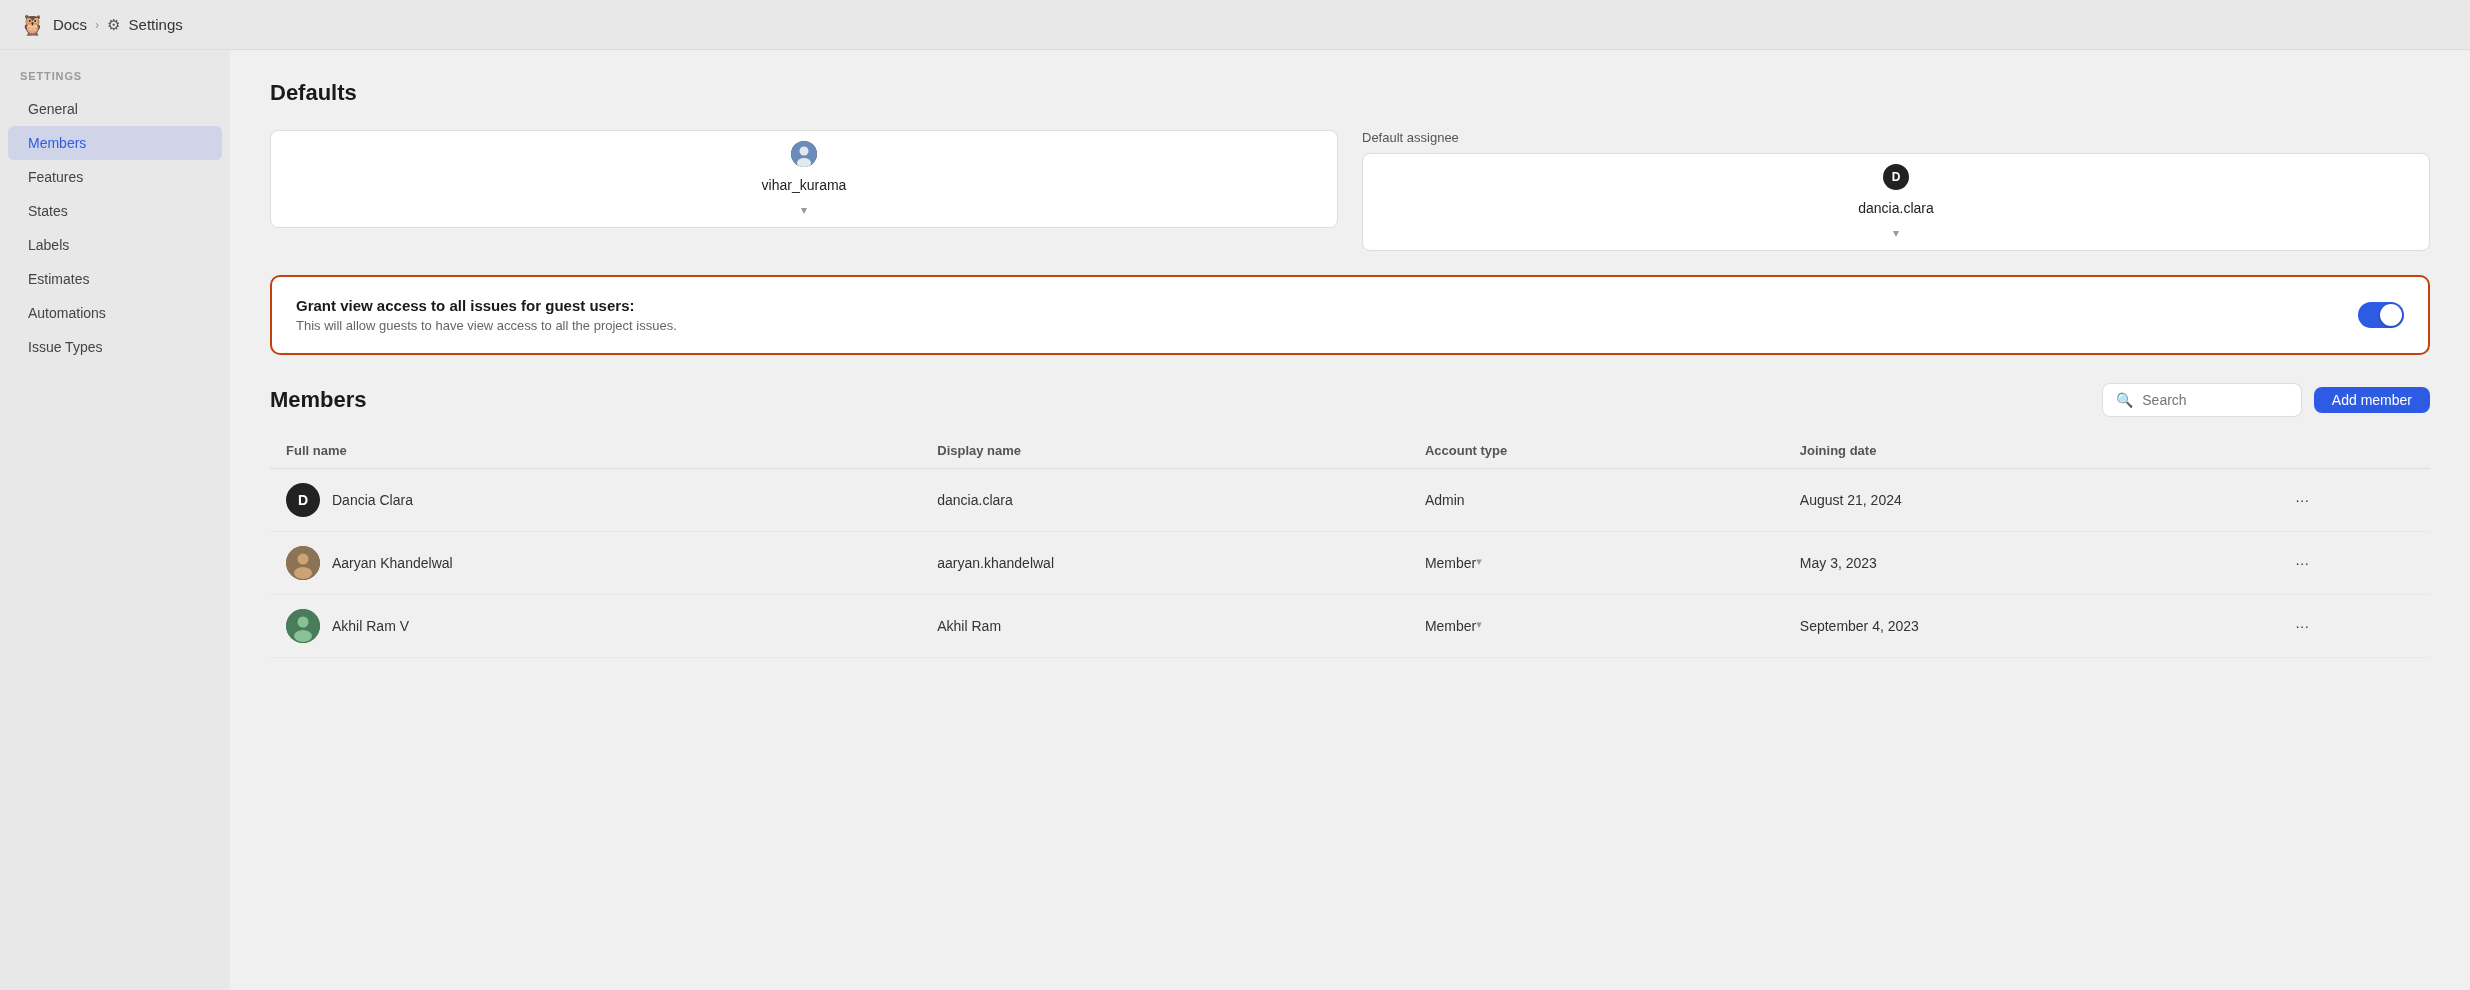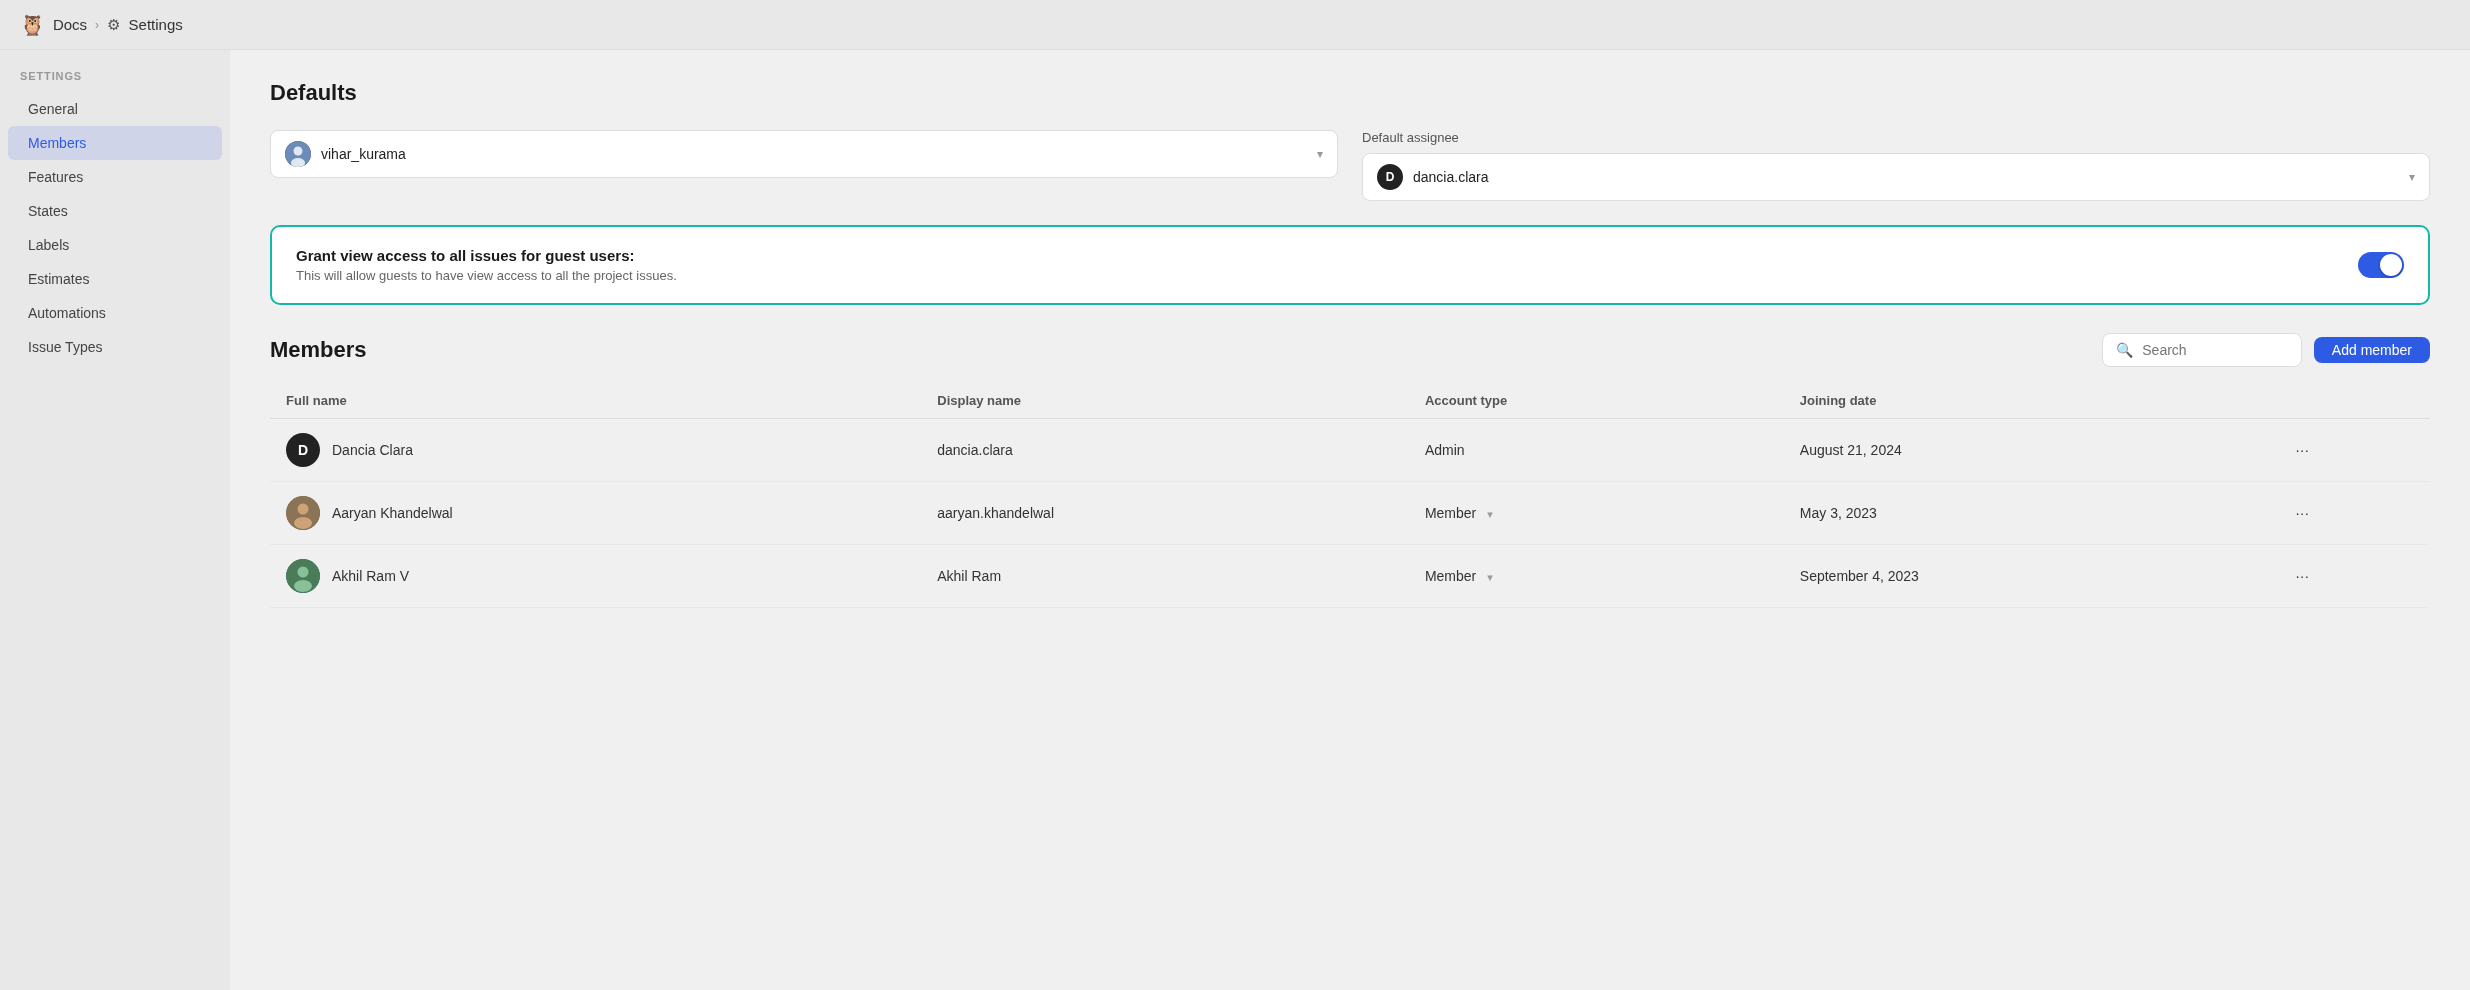--- a/index.html
+++ b/index.html
@@ -110,20 +110,21 @@
     }
     .field-select {
       display: flex;
       align-items: center;
       background: #fff;
       border: 1px solid #ddd;
       border-radius: 8px;
       padding: 10px 14px;
       cursor: pointer;
       gap: 10px;
+      flex-direction: column;
     }
     .field-select-avatar {
       width: 26px;
       height: 26px;
       border-radius: 50%;
       background: #555;
       display: flex;
       align-items: center;
       justify-content: center;
       overflow: hidden;
@@ -141,21 +142,21 @@
       color: #222;
     }
     .field-select-chevron {
       color: #999;
       font-size: 12px;
     }
 
     
     .grant-card {
       background: #fff;
-      border: 2px solid #14b8a6;
+      border: 2px solid #c2410c;
       border-radius: 10px;
       padding: 20px 24px;
       display: flex;
       align-items: center;
       justify-content: space-between;
       margin-bottom: 28px;
     }
     .grant-card-text .grant-title {
       font-size: 15px;
       font-weight: 600;
@@ -286,22 +287,22 @@
     
     .avatar-aaryan {
       background: linear-gradient(135deg, #8B6F5B 30%, #5a4a3a 100%);
     }
     .avatar-akhil {
       background: linear-gradient(135deg, #4a7c59 30%, #2d5c3e 100%);
     }
 
     .account-type-cell {
       display: flex;
-      align-items: flex-end;
-      gap: 11px;
+      align-items: flex-start;
+      gap: 0;
     }
     .chevron-sm {
       font-size: 11px;
       color: #999;
     }
   </style>
 </head>
 <body>
 
 <div class="topbar">

